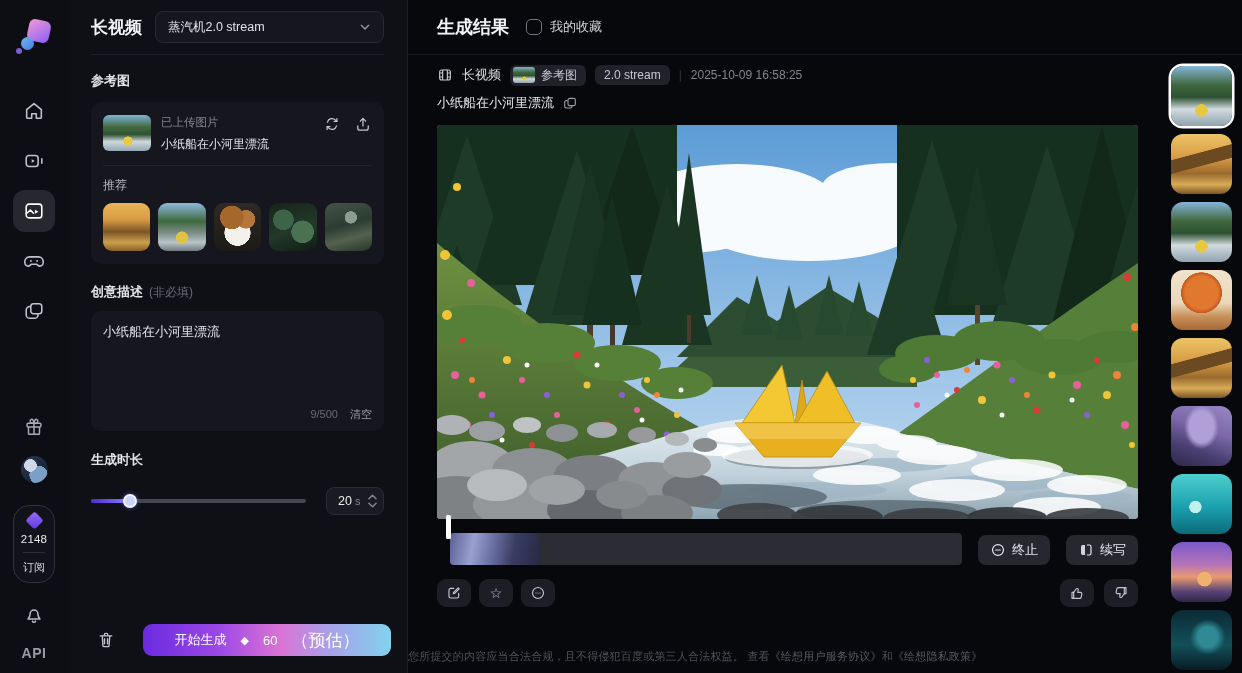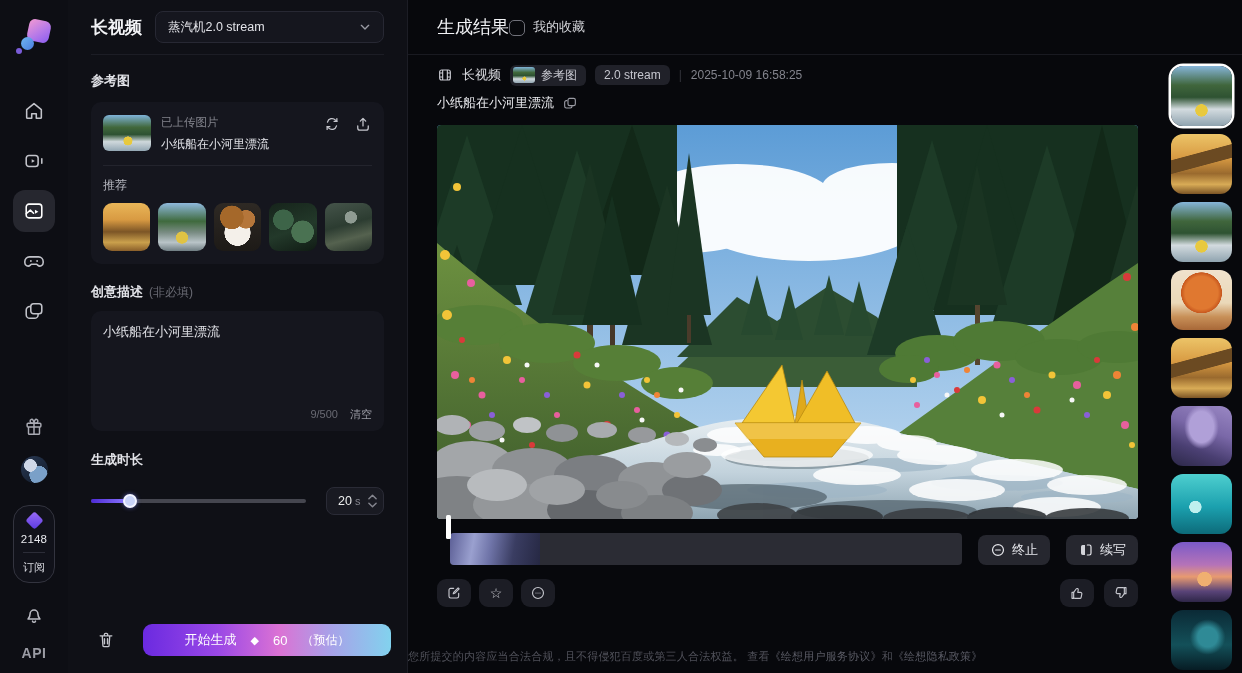--- a/index.html
+++ b/index.html
@@ -144,30 +144,30 @@
     display:flex; align-items:center;
   }
   .trash-btn { width:30px; height:30px; display:grid; place-items:center; color:#c5c6cd; cursor:pointer; }
   .generate-btn {
     flex:1; margin-left:22px; height:32px; border-radius:9px; border:none; cursor:pointer;
     background:linear-gradient(90deg,#6b2ae0 0%,#9a48e6 30%,#db72d4 55%,#a9a0e8 75%,#82d2ee 100%);
     color:#ffffff; font-size:13px; display:flex; align-items:center; justify-content:center; gap:14px;
     font-family:inherit;
   }
   .generate-btn .dmd { font-size:11px; }
-  .generate-btn .est { font-size:12px; }
+  .generate-btn .est { font-size:17px; }
 
   
   .main { position:absolute; left:408px; top:0; right:0; height:673px; }
   .main-header {
     height:55px; display:flex; align-items:center; padding-left:29px;
     border-bottom:1px solid #191a21;
   }
-  .main-title { font-size:18px; font-weight:normal; color:#f2f3f6; }
-  .fav-toggle { display:flex; align-items:flex-end; cursor:pointer; }
+  .main-title { font-size:18px; font-weight:bold; color:#f2f3f6; }
+  .fav-toggle { display:flex; align-items:center; margin-left:17px; cursor:pointer; }
   .checkbox { width:16px; height:16px; border:1.5px solid #70717a; border-radius:5px; background:transparent; }
   .fav-label { font-size:13px; color:#d4d5da; margin-left:8px; }
 
   .main-body { padding:9px 0 0 29px; width:730px; }
   .meta-row { display:flex; align-items:center; gap:9px; height:22px; }
   .film-icon { color:#c9cad1; }
   .type-tag { font-size:13px; color:#dcdde2; }
   .pill {
     display:flex; align-items:center; background:#202129; border-radius:6px;
     padding:3px 9px; font-size:12px; color:#c6c7cf; cursor:pointer;

